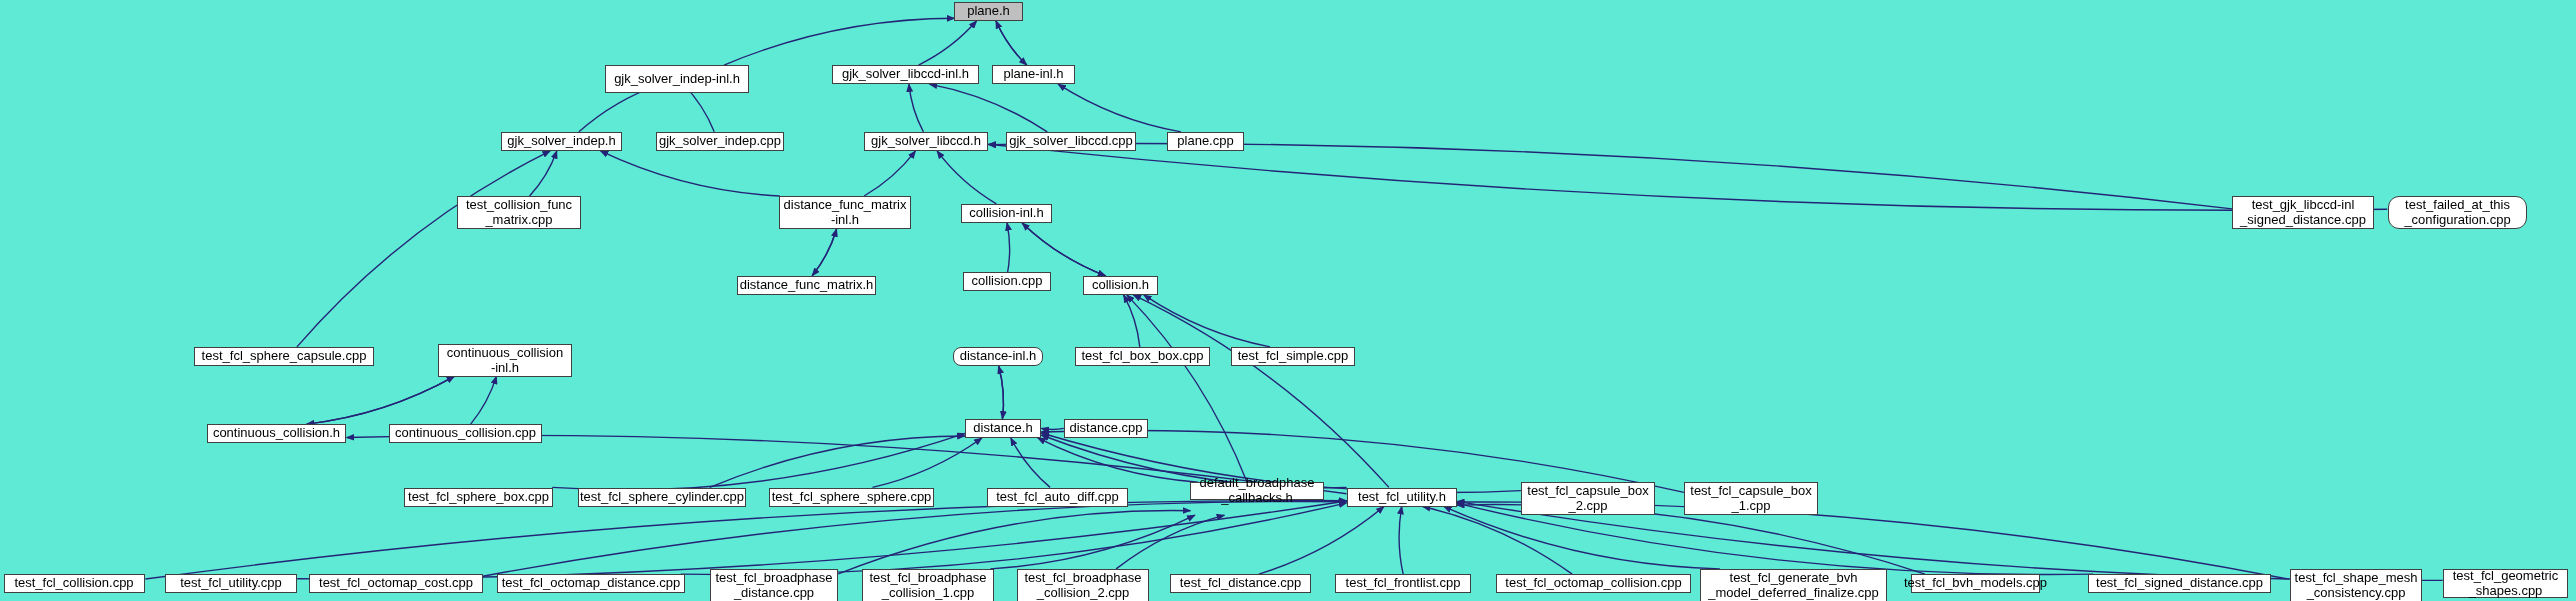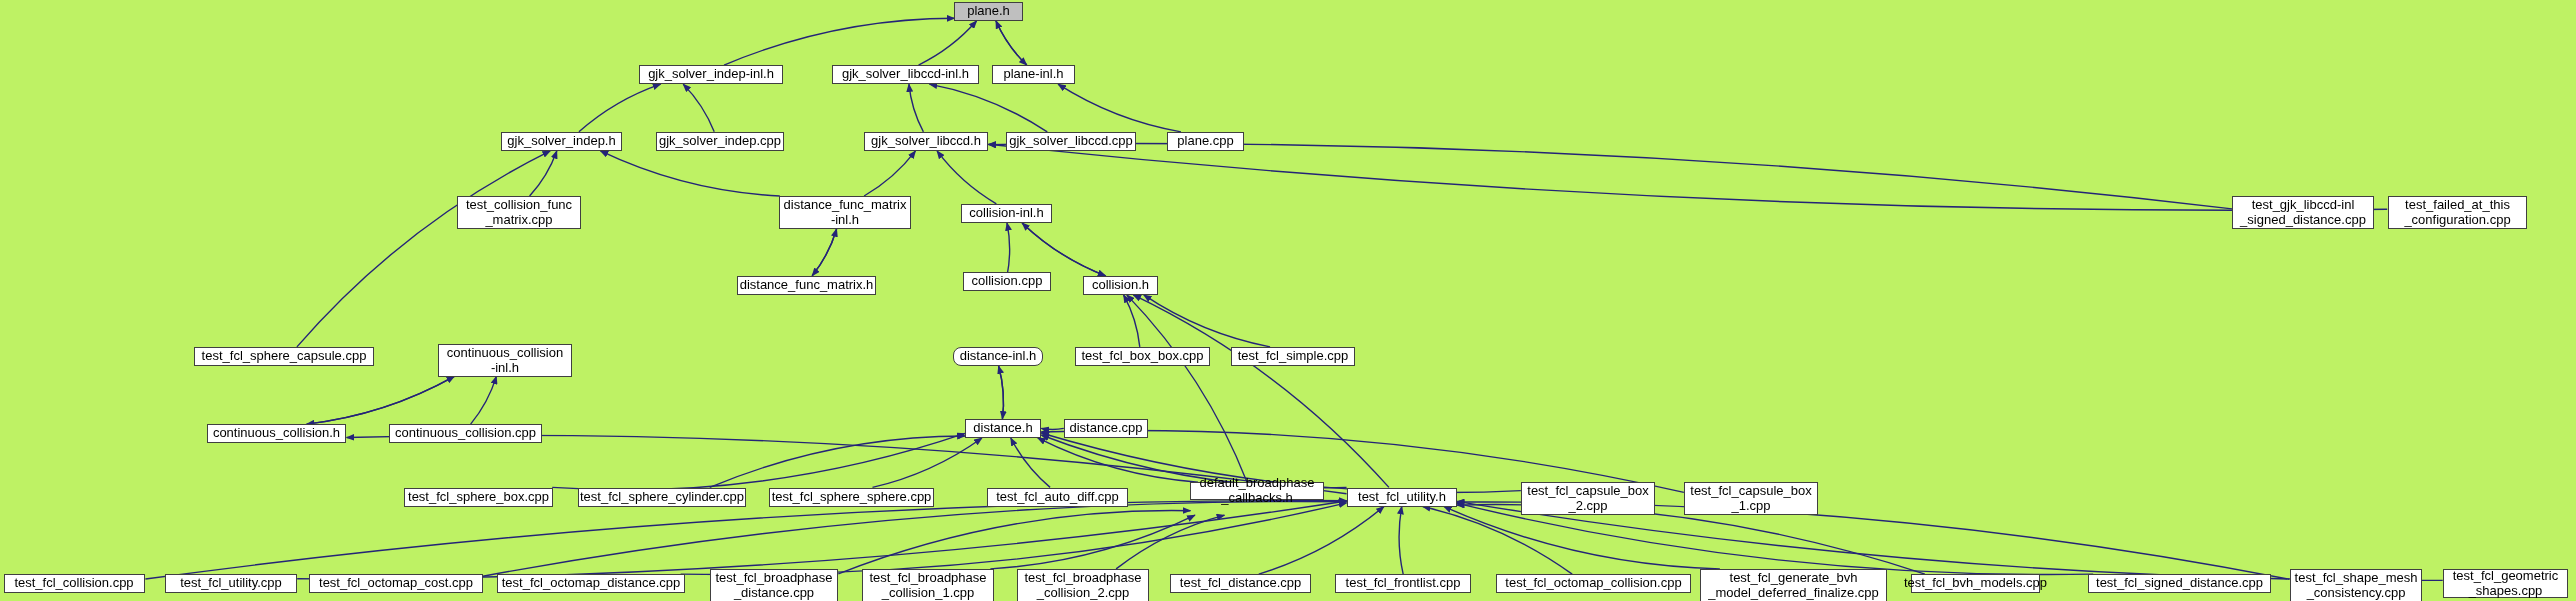--- a/index.html
+++ b/index.html
@@ -1,20 +1,20 @@
 <!DOCTYPE html>
 <html style="font-size:14px"><head>
 <meta charset="utf-8">
 <style>
   html,body{margin:0;padding:0;background:#ffffff;}
   #graph{
     position:relative;
     width:2576px;
     height:601px;
-    background:#bef264;
+    background:#5eead4;
     font-family:"Liberation Sans", sans-serif;
     overflow:hidden;
   }
   #edges{position:absolute;left:0;top:0;width:2576px;height:601px;pointer-events:none;}
   .node{
     position:absolute;
     box-sizing:border-box;
     border:0.9px solid #404040;
     background:#ffffff;
     color:#000000;
@@ -96,31 +96,31 @@
         <path d="M2412.9,662.0 Q2040.6,668.7 1679.0,580.1" marker-end="url(#ah)"></path>
         <path d="M2639.0,667.9 Q2163.4,575.6 1679.0,578.9" marker-end="url(#ah)"></path>
         <path d="M2816.0,669.2 Q2243.7,671.5 1679.0,578.1" marker-end="url(#ah)"></path>
         <path d="M2573.0,240.8 Q1858.5,155.8 1139.0,166.7" marker-end="url(#ah)"></path>
         <path d="M2752.0,241.3 Q1943.3,251.8 1139.0,166.3" marker-end="url(#ah)"></path>
       </g>
   </svg>
 
   <div id="node-layer">
       <div class="node root" style="left: 954px; top: 1.7px; width: 69px; height: 19px;">plane.h</div>
-      <div class="node" style="left: 639px; top: 65px; width: 144px; height: 19px; text-align: right;">gjk_solver_indep-inl.h</div>
+      <div class="node" style="left: 605px; top: 65px; width: 144px; height: 28px; text-align: right;">gjk_solver_indep-inl.h</div>
       <div class="node" style="left: 832px; top: 65px; width: 147px; height: 19px;">gjk_solver_libccd-inl.h</div>
       <div class="node" style="left: 992px; top: 65px; width: 83px; height: 19px; text-align: center;">plane-inl.h</div>
       <div class="node" style="left: 501px; top: 132px; width: 121px; height: 19px;">gjk_solver_indep.h</div>
       <div class="node" style="left: 656px; top: 132px; width: 128px; height: 19px;">gjk_solver_indep.cpp</div>
       <div class="node" style="left: 864px; top: 132px; width: 124px; height: 19px;">gjk_solver_libccd.h</div>
       <div class="node" style="left: 1006px; top: 132px; width: 130px; height: 19px;">gjk_solver_libccd.cpp</div>
       <div class="node" style="left: 1167px; top: 132px; width: 77px; height: 19px;">plane.cpp</div>
       <div class="node two-line" style="left: 2232px; top: 196px; width: 142px; height: 33px;">test_gjk_libccd-inl
 _signed_distance.cpp</div>
-      <div class="node two-line" style="left: 2388px; top: 196px; width: 139px; height: 33px;">test_failed_at_this
+      <div class="node two-line" style="left: 2388px; top: 196px; width: 139px; height: 33px; border-radius: 11px;">test_failed_at_this
 _configuration.cpp</div>
       <div class="node two-line" style="left: 457px; top: 196px; width: 124px; height: 33px;">test_collision_func
 _matrix.cpp</div>
       <div class="node two-line" style="left: 779px; top: 196px; width: 132px; height: 33px;">distance_func_matrix
 -inl.h</div>
       <div class="node" style="left: 961px; top: 204px; width: 91px; height: 19px;">collision-inl.h</div>
       <div class="node" style="left: 737px; top: 276px; width: 139px; height: 19px;">distance_func_matrix.h</div>
       <div class="node" style="left: 963px; top: 272px; width: 88px; height: 19px;">collision.cpp</div>
       <div class="node" style="left: 1083px; top: 276px; width: 75px; height: 19px;">collision.h</div>
       <div class="node" style="left: 194px; top: 347px; width: 180px; height: 19px;">test_fcl_sphere_capsule.cpp</div>

